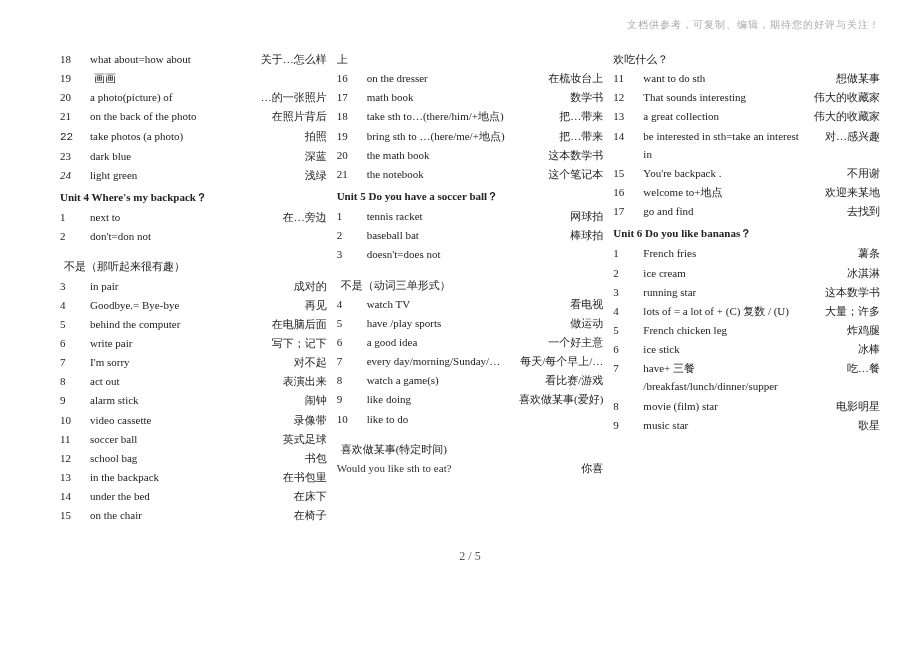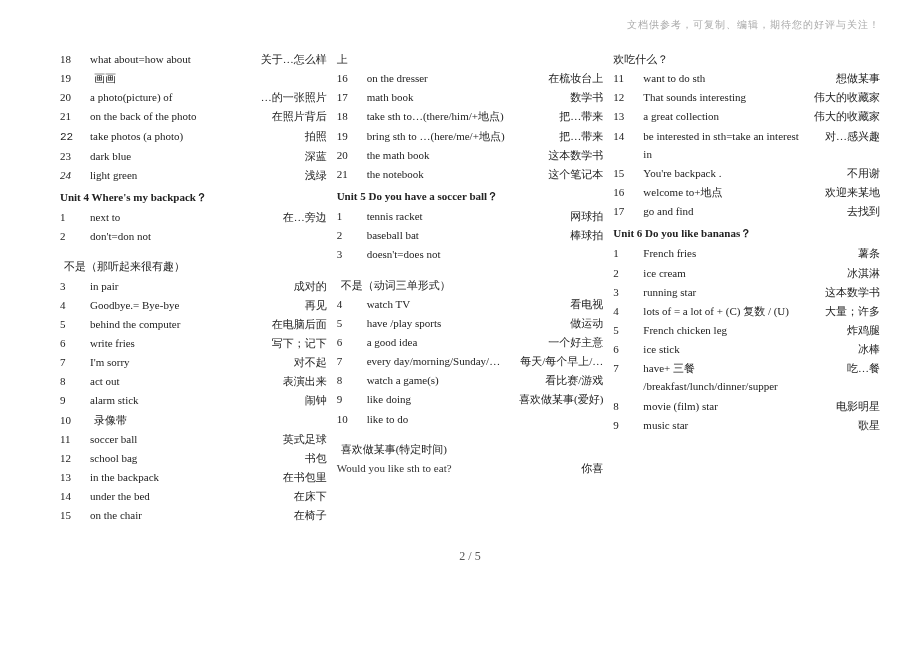--- a/index.html
+++ b/index.html
@@ -150,21 +150,21 @@
         <div class="entry">
           <div class="entry-line">
             <span style="min-width: 18px; display: inline-block;">5 </span>
             <span class="en">behind the computer</span>
             <span class="zh">在电脑后面</span>
           </div>
         </div>
         <div class="entry">
           <div class="entry-line">
             <span style="min-width: 18px; display: inline-block;">6 </span>
-            <span class="en">write fries</span>
+            <span class="en">write pair</span>
             <span class="zh">写下；记下</span>
           </div>
         </div>
         <div class="entry">
           <div class="entry-line">
             <span style="min-width: 18px; display: inline-block;">7 </span>
             <span class="en">I'm sorry</span>
             <span class="zh">对不起</span>
           </div>
         </div>
@@ -178,20 +178,21 @@
         <div class="entry">
           <div class="entry-line">
             <span style="min-width: 18px; display: inline-block;">9 </span>
             <span class="en">alarm stick</span>
             <span class="zh">闹钟</span>
           </div>
         </div>
         <div class="entry">
           <div class="entry-line">
             <span style="min-width: 18px; display: inline-block;">10 </span>
+            <span class="en">video cassette</span>
             <span class="zh">录像带</span>
           </div>
         </div>
         <div class="entry">
           <div class="entry-line">
             <span style="min-width: 18px; display: inline-block;">11 </span>
             <span class="en">soccer ball</span>
             <span class="zh">英式足球</span>
           </div>
         </div>

